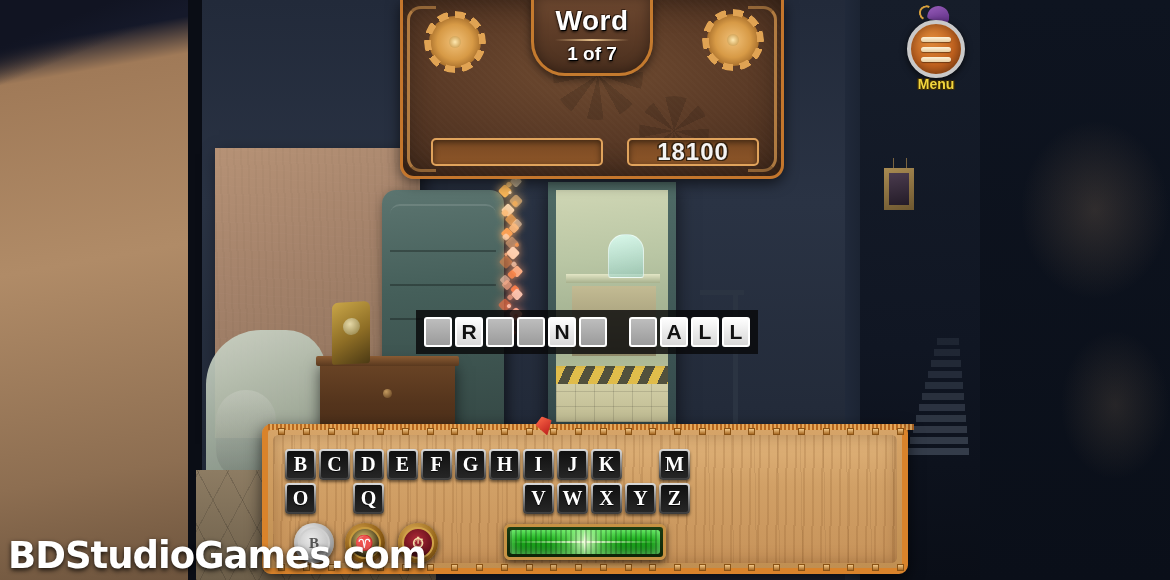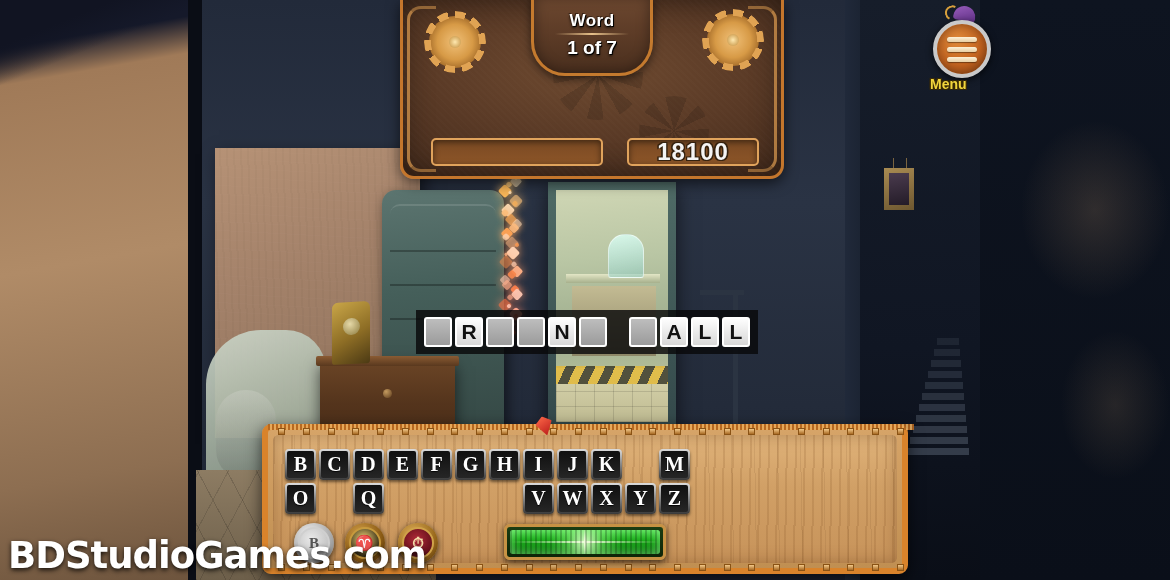--- a/index.html
+++ b/index.html
@@ -135,21 +135,21 @@
   .scroll-r{position:absolute;right:4px;top:6px;width:26px;height:160px;
     border-right:3px solid rgba(212,150,78,.75);border-radius:0 14px 14px 0;
     border-top:3px solid rgba(212,150,78,.55);border-bottom:3px solid rgba(212,150,78,.55);}
 
   .word-badge{position:absolute;left:50%;top:-4px;transform:translateX(-50%);
     width:122px;height:80px;box-sizing:border-box;
     background:linear-gradient(180deg,#6d4830 0%,#5d3c27 48%,#4a2f1e 100%);
     border:3px solid #c47a2e;border-top:none;border-radius:0 0 34px 34px;
     box-shadow:0 3px 10px rgba(0,0,0,.55), inset 0 0 14px rgba(0,0,0,.4);
     display:flex;flex-direction:column;align-items:center;justify-content:center;}
-  .word-badge .wtitle{font-size:17px;font-weight:bold;color:#fff;letter-spacing:.5px;
+  .word-badge .wtitle{font-size:28px;font-weight:bold;color:#fff;letter-spacing:.5px;
     text-shadow:1px 1px 0 #000,-1px -1px 0 #3a2416,0 2px 3px rgba(0,0,0,.8);line-height:1;}
   .word-badge .wdiv{width:74px;height:2px;background:linear-gradient(90deg,rgba(230,190,130,0),#e6c08a,rgba(230,190,130,0));margin:4px 0 3px;}
   .word-badge .wcount{font-size:19px;font-weight:bold;color:#fff;line-height:1;
     text-shadow:1px 1px 0 #000,-1px -1px 0 #3a2416,0 2px 3px rgba(0,0,0,.8);}
 
   .word-bar{position:absolute;left:10px;top:90px;width:358px;height:40px;box-sizing:border-box;
     background:linear-gradient(180deg,#f2dcaf 0%,#e8cd9a 50%,#dcbd84 100%);
     border:2px solid #b8813a;border-radius:4px;
     display:flex;align-items:center;justify-content:center;
     box-shadow:inset 0 2px 5px rgba(255,255,255,.6), 0 2px 6px rgba(0,0,0,.45);}
@@ -162,21 +162,21 @@
     box-shadow:inset 0 2px 6px rgba(0,0,0,.5);overflow:hidden;}
   .prog-fill{height:100%;background:linear-gradient(180deg,#ffd36a,#e08c28);}
   .score-wrap{position:absolute;right:22px;top:138px;width:132px;height:28px;box-sizing:border-box;
     background:linear-gradient(180deg,#7a4a23,#8c5528);border:2px solid #e0a35c;border-radius:5px;
     display:flex;align-items:center;justify-content:center;
     box-shadow:inset 0 2px 6px rgba(0,0,0,.5);}
   .score-wrap span{font-size:24px;font-weight:bold;color:#f4f4f4;letter-spacing:1px;
     text-shadow:-1.4px -1.4px 0 #35220f,1.4px -1.4px 0 #35220f,-1.4px 1.4px 0 #35220f,1.4px 1.4px 0 #35220f;}
 
   
-  .menu-wrap{position:absolute;left:930px;top:14px;width:64px;height:78px;cursor:pointer;}
+  .menu-wrap{position:absolute;left:904px;top:14px;width:64px;height:78px;text-align:center;cursor:pointer;}
   .menu-cap{position:absolute;left:24px;top:-8px;width:22px;height:15px;
     background:linear-gradient(150deg,#9b5fbe,#5e2f84);border-radius:11px 11px 3px 3px;transform:rotate(12deg);}
   .menu-cap:after{content:"";position:absolute;left:-9px;top:2px;width:11px;height:11px;border-radius:50%;
     border:2px solid #d8a03c;border-right-color:transparent;border-bottom-color:transparent;transform:rotate(-30deg);}
   .menu-btn{position:absolute;left:3px;top:6px;width:58px;height:58px;border-radius:50%;
     background:radial-gradient(circle at 40% 32%,#e08a3a 0%,#c4631f 55%,#8d4414 100%);
     border:4px solid #c9c9c9;box-sizing:border-box;
     box-shadow:0 2px 7px rgba(0,0,0,.7), inset 0 0 12px rgba(0,0,0,.35);
     display:flex;flex-direction:column;align-items:center;justify-content:center;gap:5px;}
   .menu-btn i{display:block;width:30px;height:5px;border-radius:3px;

